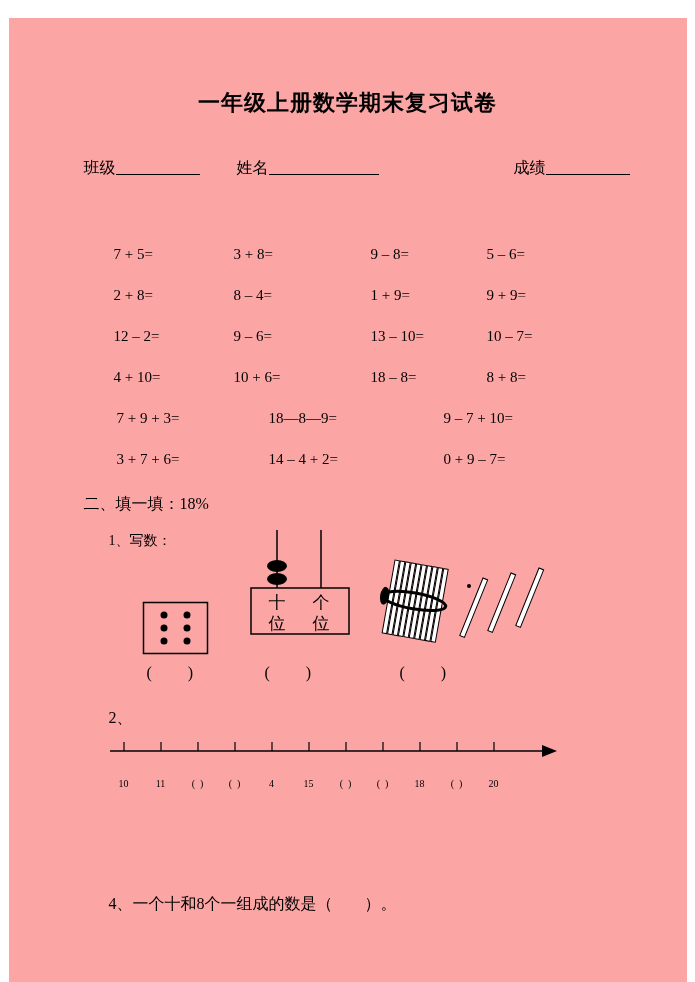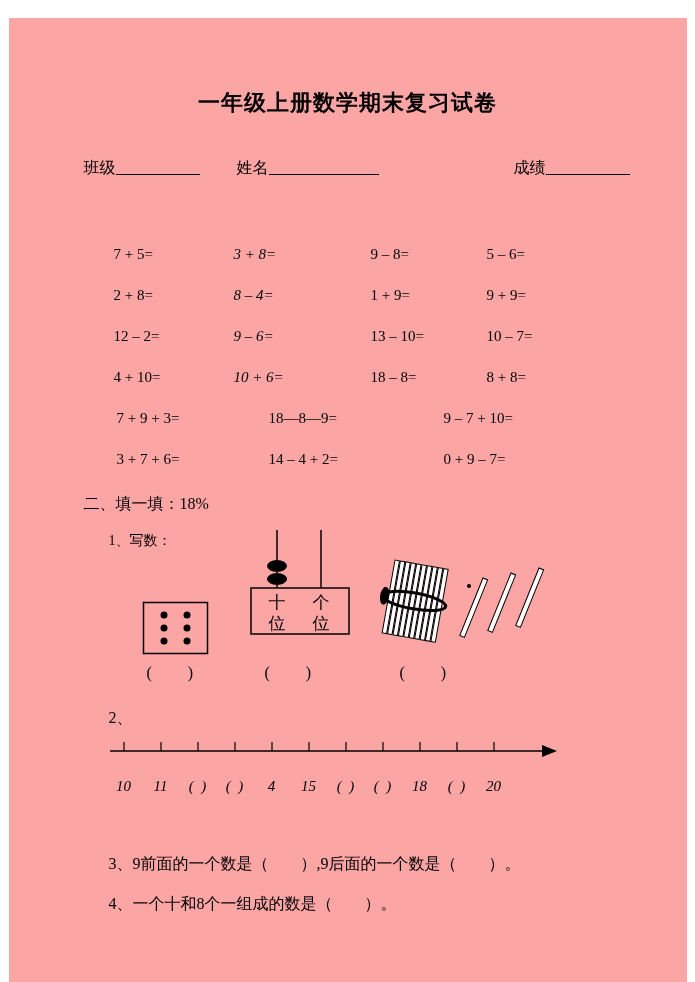--- a/index.html
+++ b/index.html
@@ -25,39 +25,39 @@
   .bl-class { width:84px; }
   .bl-name  { width:110px; }
   .bl-score { width:84px; }
 
   .s1-head { position:absolute; top:184px; left:75px; font-size:16px; white-space:nowrap; }
   .s1-text { margin-left:22px; }
 
   .math-grid { position:absolute; top:216px; left:0; width:100%; font-size:15px; }
   .math-row { position:relative; height:41px; line-height:41px; }
   .mcell { position:absolute; top:0; white-space:pre; }
-  .m1 { left:105px; } .m2 { left:225px;font-style:italic; } .m3 { left:362px; } .m4 { left:478px; }
+  .m1 { left:105px; } .m2 { left:225px; } .m3 { left:362px; } .m4 { left:478px; }
   .t1 { left:108px; } .t2 { left:260px; } .t3 { left:435px;font-family:Liberation Serif, serif; }
 
   .s2-head  { position:absolute; top:476px; left:75px;  font-size:16px; }
   .q1-label { position:absolute; top:514px; left:100px; font-size:14px; }
 
   .gfx { position:absolute; }
   .gfx-dice   { left:133px; top:583px; }
   .gfx-abacus { left:240px; top:510px; }
   .gfx-sticks { left:358px; top:538px; }
   .abacus-char { font-size:17px; font-family:"Liberation Serif", serif; }
 
   .blanks-row { position:absolute; top:646px; left:0; width:100%; height:24px; font-size:16px; }
   .ablank { position:absolute; top:0; white-space:pre; }
   .ab1 { left:138px; } .ab2 { left:256px; } .ab3 { left:391px; }
 
   .q2-label { position:absolute; top:690px; left:100px; font-size:16px; }
   .numberline { position:absolute; left:95px; top:720px; }
-  .nl-labels { position:absolute; top:760px; left:95px; width:480px; height:22px; font-size:15px;font-style:italic; }
+  .nl-labels { position:absolute; top:760px; left:95px; width:480px; height:22px; font-size:10px; }
   .nl-lab { position:absolute; top:0; transform:translateX(-50%); white-space:pre; }
 
   .q3-line { position:absolute; top:836px; left:100px; font-size:16px; }
   .q4-line { position:absolute; top:876px; left:100px; font-size:16px; }
 </style>
 </head>
 <body>
 
 <div class="page">
 
@@ -185,16 +185,15 @@
     <span class="nl-lab" style="left:131px">(  )</span>
     <span class="nl-lab" style="left:168px">4</span>
     <span class="nl-lab" style="left:205px">15</span>
     <span class="nl-lab" style="left:242px">(  )</span>
     <span class="nl-lab" style="left:279px">(  )</span>
     <span class="nl-lab" style="left:316px">18</span>
     <span class="nl-lab" style="left:353px">(  )</span>
     <span class="nl-lab" style="left:390px">20</span>
   </div>
 
-  <div class="q3-line">3、9前面的一个数是（　　）,9后面的一个数是（　　）。</div>
   <div class="q4-line">4、一个十和8个一组成的数是（　　）。</div>
 
 </div>
 
 </body></html>

